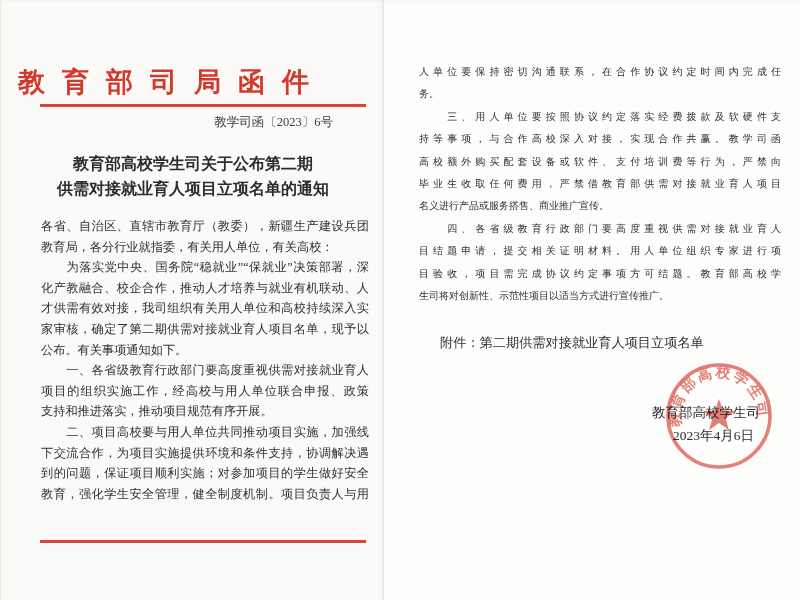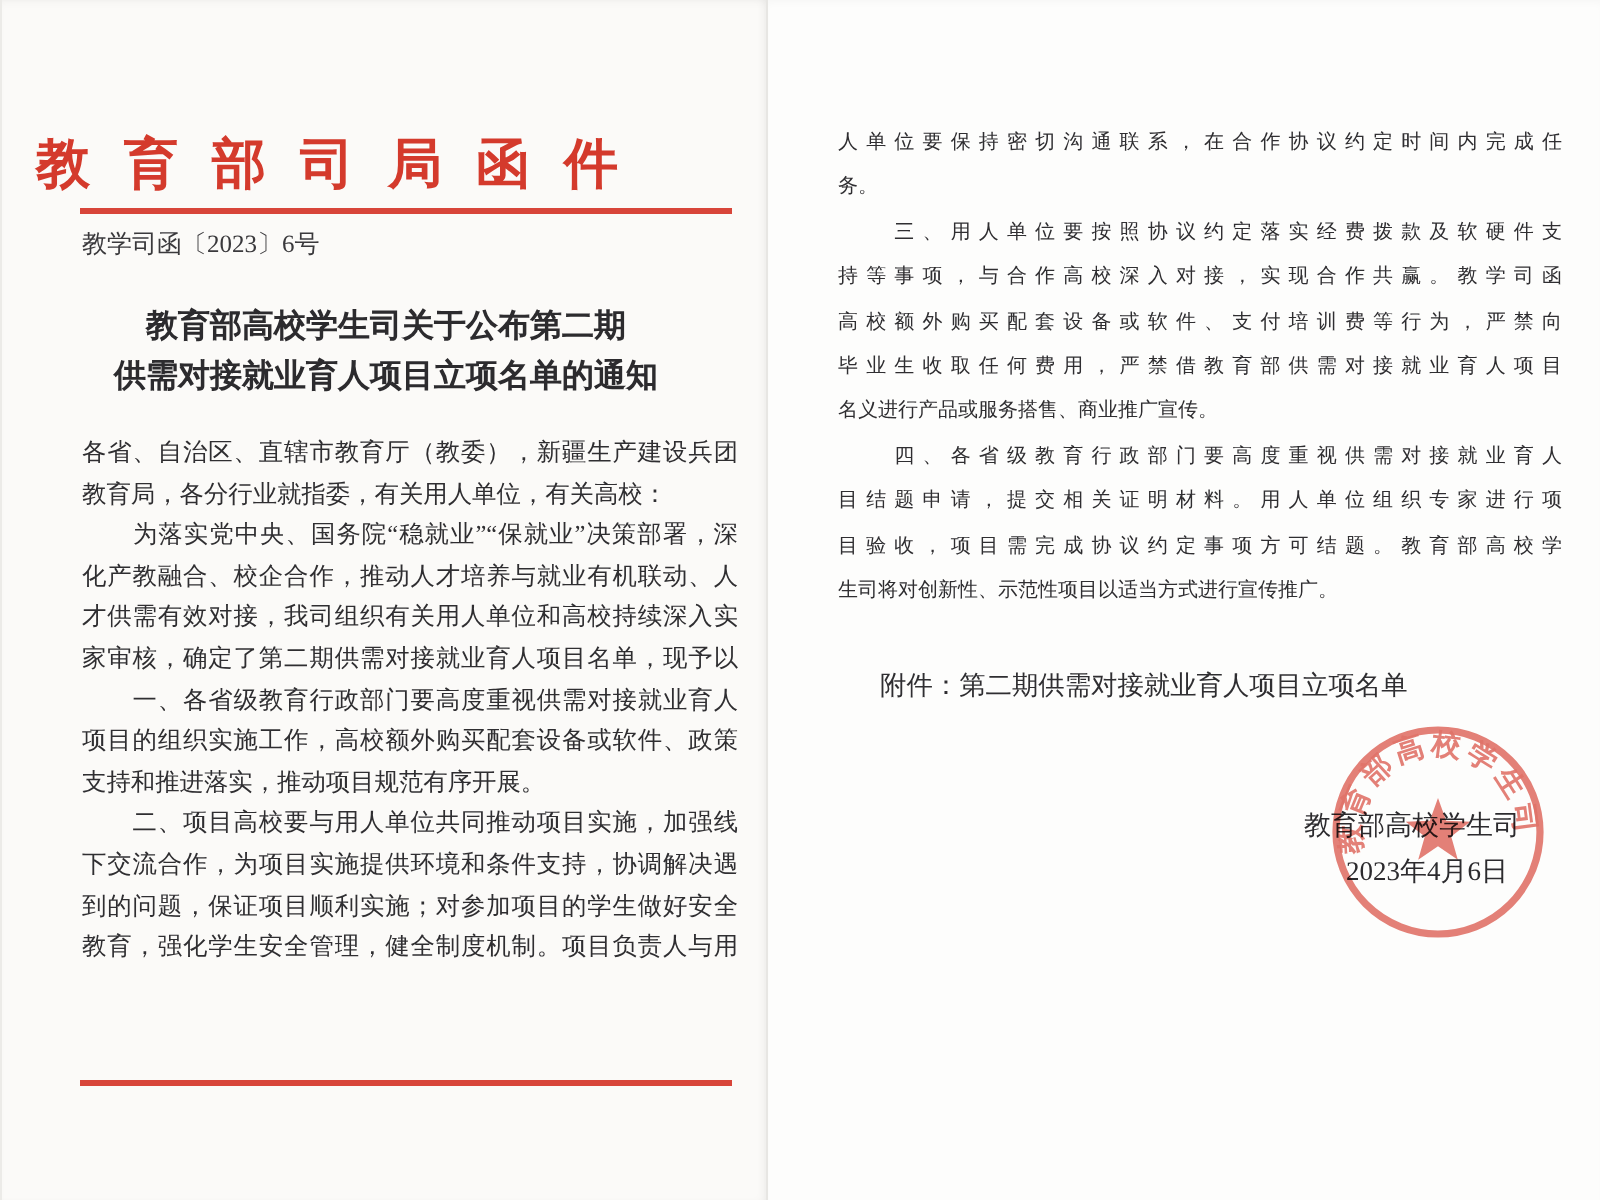--- a/index.html
+++ b/index.html
@@ -37,21 +37,21 @@
   .red-rule {
     position: absolute; left: 39px; width: 326px;
     height: 2px;
     border-top: 2.5px solid #d8453a;
     border-bottom: 1.5px solid #d8453a;
   }
   .rule-head { top: 104px; }
   .rule-foot { top: 540px; }
   .doc-number {
     position: absolute; top: 114px; left: 40px; width: 292px;
-    font-size: 12.5px; color: #3a393c;
+    text-align: right; font-size: 12.5px; color: #3a393c;
     white-space: nowrap;
   }
   .notice-title {
     position: absolute; top: 151px; left: 18px; width: 348px;
     text-align: center; font-weight: bold;
     font-size: 16px; line-height: 25px; color: #2c2b2e;
   }
   .body-block { position: absolute; }
   .body-left {
     top: 216px; left: 40px; width: 328px;
@@ -93,22 +93,23 @@
     <div>教育部高校学生司关于公布第二期</div>
     <div>供需对接就业育人项目立项名单的通知</div>
   </div>
   <div class="body-block body-left">
     <div class="tline">各省、自治区、直辖市教育厅（教委），新疆生产建设兵团</div>
     <div class="tline pe">教育局，各分行业就指委，有关用人单位，有关高校：</div>
     <div class="tline">　　为落实党中央、国务院“稳就业”“保就业”决策部署，深</div>
     <div class="tline">化产教融合、校企合作，推动人才培养与就业有机联动、人</div>
     <div class="tline">才供需有效对接，我司组织有关用人单位和高校持续深入实</div>
     <div class="tline">家审核，确定了第二期供需对接就业育人项目名单，现予以</div>
+    <div class="tline pe">公布。有关事项通知如下。</div>
     <div class="tline">　　一、各省级教育行政部门要高度重视供需对接就业育人</div>
-    <div class="tline">项目的组织实施工作，高校额外购买配套设备或软件、政策</div>
+    <div class="tline">项目的组织实施工作，经高校与用人单位联合申报、政策</div>
     <div class="tline pe">支持和推进落实，推动项目规范有序开展。</div>
     <div class="tline">　　二、项目高校要与用人单位共同推动项目实施，加强线</div>
     <div class="tline">下交流合作，为项目实施提供环境和条件支持，协调解决遇</div>
     <div class="tline">到的问题，保证项目顺利实施；对参加项目的学生做好安全</div>
     <div class="tline">教育，强化学生安全管理，健全制度机制。项目负责人与用</div>
   </div>
   <div class="red-rule rule-foot"></div>
 </div>
 
 <div class="page page-right">

